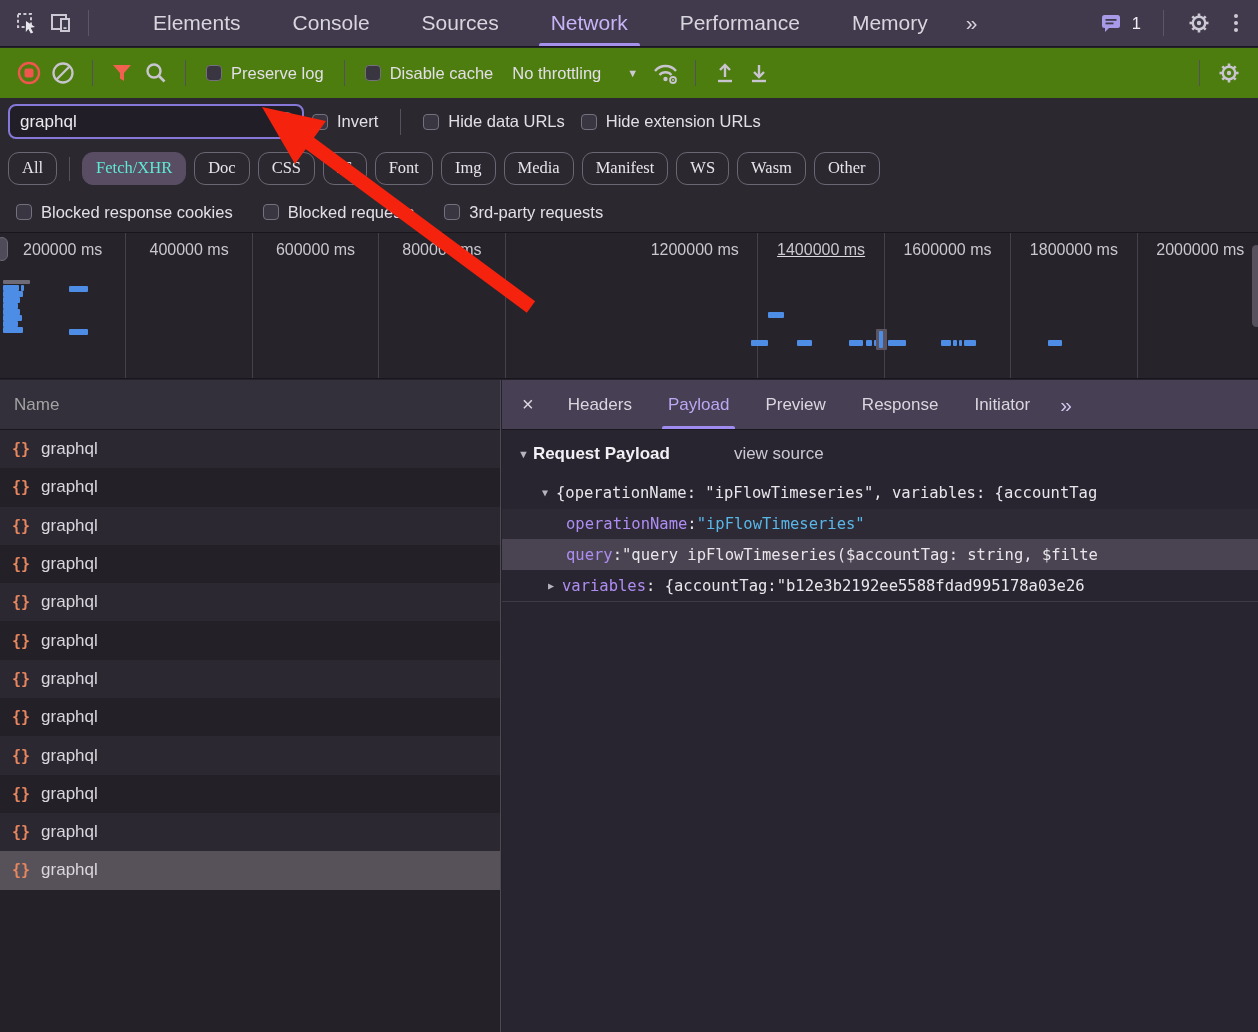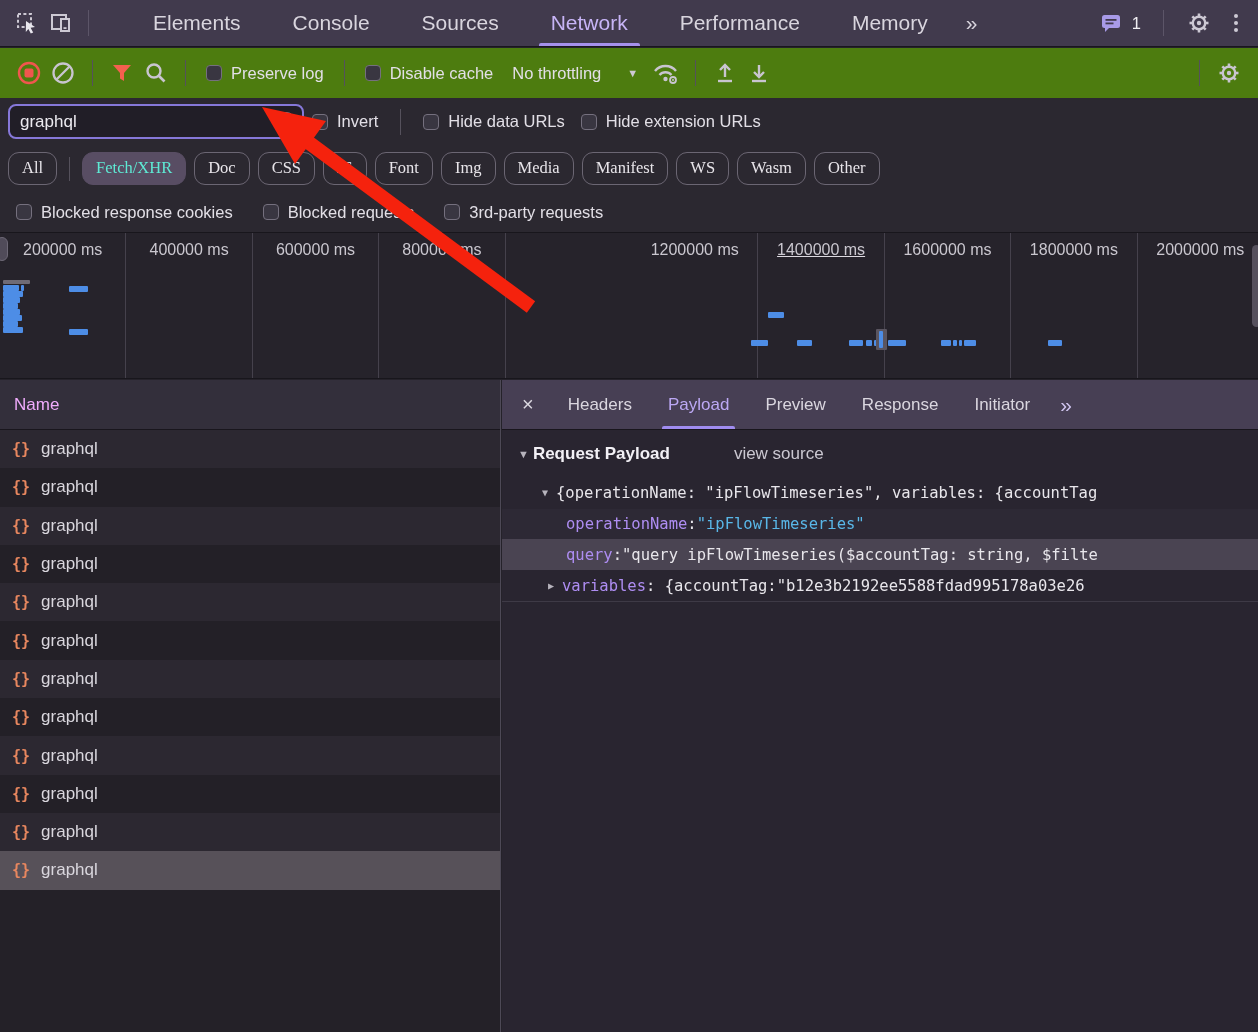--- a/index.html
+++ b/index.html
@@ -110,21 +110,21 @@
   }
 
   
   .reqpanel {
     position:absolute; left:0; top:380px; width:501px; bottom:0;
     background:#242128; border-right:1px solid #4d4956; overflow:hidden;
   }
   .reqheader {
     height:50px; background:#332f3b; border-bottom:1px solid #19161d;
     display:flex; align-items:center; padding-left:14px;
-    color:#f0abfc; font-size:17px;
+    color:#a3a3a3; font-size:17px;
   }
   .reqrow {
     height:38.3px; display:flex; align-items:center; padding-left:12px; gap:11px;
     color:#dad7de; font-size:17px;
   }
   .reqrow.odd  { background:#2c2831; }
   .reqrow.even { background:#232027; }
   .reqrow.selected { background:#575159; }
   .fetchicon {
     font-family:"DejaVu Sans Mono", monospace; font-size:15px; font-weight:bold;

